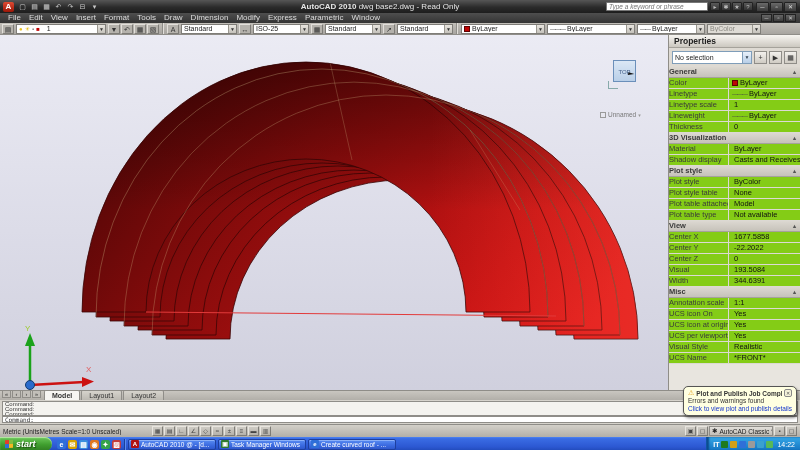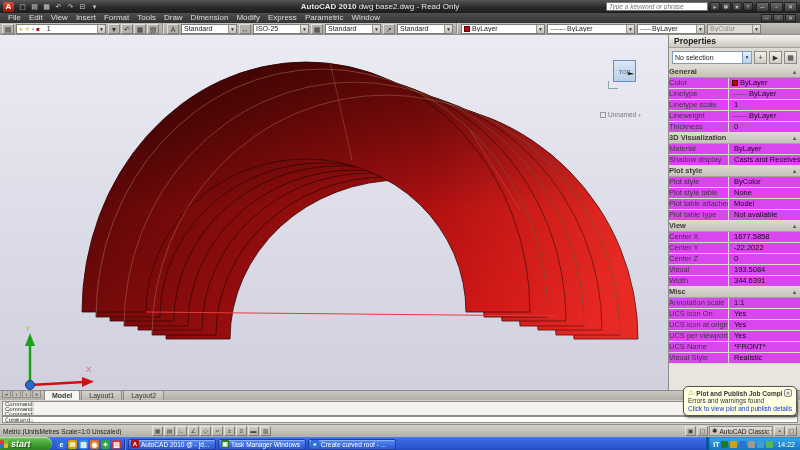--- a/index.html
+++ b/index.html
@@ -48,21 +48,21 @@
 
   
   #palette{width:132px;height:355px;background:#e8e5df;border-left:1px solid #8f8d88;display:flex;flex-direction:column;}
   .pal-title{height:13px;background:linear-gradient(#f7f5f1,#ccc8c0);border-bottom:1px solid #a5a29b;font-size:8.5px;font-weight:bold;color:#222;padding:1px 0 0 5px;}
   .pal-combo{height:19px;display:flex;align-items:center;gap:2px;padding:2px 3px;background:#dedad3;}
   .selbox{flex:1;height:13px;background:#fff;border:1px solid #7f9db9;font-size:7px;color:#222;display:flex;align-items:center;padding-left:2px;}
   .selbox .da{margin-left:auto;width:9px;height:100%;background:linear-gradient(#e8f0fa,#b8cfe8);border-left:1px solid #7f9db9;font-size:5px;text-align:center;line-height:11px;color:#345;}
   .palbtn{width:13px;height:13px;background:linear-gradient(#f2f0ec,#d0ccc4);border:1px solid #8f8d88;font-size:7px;line-height:11px;text-align:center;color:#333;flex:none;}
   .prows{flex:1;overflow:hidden;background:#e8e5df;}
   .prow{display:flex;height:11px;line-height:10px;font-size:7.5px;position:relative;}
-  .prow.item{background:#d946ef;border-bottom:1px solid #dcd9d3;align-items:flex-end;}
+  .prow.item{background:#84cc16;border-bottom:1px solid #dcd9d3;align-items:flex-end;}
   .prow.sec{background:linear-gradient(#dcd8d1,#c6c2ba);border-bottom:1px solid #a5a29b;font-weight:bold;color:#333;}
   .prow .collapse{display:none;}
   .prow.sec .collapse{display:block;position:absolute;right:4px;top:0;font-size:6px;color:#555;}
   .plabel{width:60px;padding-left:0;color:#3a3a3a;overflow:hidden;white-space:nowrap;border-right:1px solid #dcd9d3;flex:none;}
   .prow.sec .plabel{border-right:none;font-weight:bold;width:auto;}
   .pvalue{flex:1;display:flex;align-items:center;gap:2px;padding-left:3px;color:#111;overflow:hidden;white-space:nowrap;}
   .vicon{display:inline-block;}
   .vicon.swatch{width:6px;height:6px;background:#c00404;border:1px solid #5e0202;}
   .vicon.line::after{content:"———";letter-spacing:-1px;font-size:6px;color:#444;}
 
@@ -79,21 +79,21 @@
 
   
   #statusbar{height:13px;background:linear-gradient(#d3d0c9,#b2afa8);display:flex;align-items:center;gap:1px;padding:0 3px;font-size:7px;color:#222;border-top:1px solid #8f8d88;}
   #statusbar .stext{width:148px;overflow:hidden;white-space:nowrap;font-size:6.5px;}
   .stgl{width:11px;height:10px;background:linear-gradient(#cfccc5,#b5b2ab);border:1px solid;border-color:#e8e5df #7e7c77 #7e7c77 #e8e5df;font-size:6px;line-height:9px;text-align:center;color:#444;}
   .sright{margin-left:auto;display:flex;align-items:center;gap:1px;}
   .sws{display:flex;align-items:center;height:10px;border:1px solid #8f8d88;background:linear-gradient(#e2dfda,#c2bfb8);font-size:6.5px;padding:0 2px;gap:2px;max-width:64px;overflow:hidden;white-space:nowrap;}
 
   
   #taskbar{height:14px;background:linear-gradient(#4d84f4 0%,#3a6ce4 12%,#2c58d2 70%,#2048b8 100%);display:flex;align-items:center;color:#fff;}
-  #startbtn{width:52px;height:14px;background:linear-gradient(#6cc95a 0%,#3f9e2e 55%,#2f7d22 100%);border-radius:0 7px 7px 0;display:flex;align-items:center;gap:3px;font-size:9px;font-weight:bold;font-style:italic;text-shadow:1px 1px 1px #1c4f12;box-shadow:inset 0 1px 1px #b8e8a8;}
+  #startbtn{width:52px;height:14px;background:linear-gradient(#6cc95a 0%,#3f9e2e 55%,#2f7d22 100%);border-radius:0 7px 7px 0;display:flex;align-items:center;gap:3px;padding-left:5px;font-size:9px;font-weight:bold;font-style:italic;text-shadow:1px 1px 1px #1c4f12;box-shadow:inset 0 1px 1px #b8e8a8;}
   .winflag{width:8px;height:8px;display:grid;grid-template-columns:4px 4px;grid-template-rows:4px 4px;gap:0;transform:skewY(-4deg);}
   .winflag i{display:block;}
   .ql{display:flex;gap:2px;margin-left:5px;}
   .qlicon{width:9px;height:9px;border-radius:2px;color:#fff;font-size:7px;line-height:9px;text-align:center;font-weight:bold;}
   .tbsep{width:1px;height:11px;background:#1c3f9a;margin:0 3px;box-shadow:1px 0 0 #5c8cf0;}
   .taskbtn{width:88px;height:11px;background:linear-gradient(#5a8df2,#3a6ae0 60%,#2f58cc);border:1px solid #1e3f9e;border-radius:2px;display:flex;align-items:center;gap:2px;padding:0 2px;margin-right:2px;font-size:6.5px;white-space:nowrap;overflow:hidden;box-shadow:inset 0 1px 0 #8ab0f8;}
   .taskbtn .ticn{width:8px;height:8px;border-radius:1px;font-size:6px;line-height:8px;text-align:center;font-weight:bold;flex:none;}
   #tray{margin-left:auto;height:14px;background:linear-gradient(#35a8e8,#1272c0);display:flex;align-items:center;gap:2px;padding:0 5px 0 6px;border-left:1px solid #0e56a0;box-shadow:inset 2px 0 2px #0c4a8c;}
   #tray .lang{font-size:7px;font-weight:bold;}
   .trayicon{width:7px;height:7px;border-radius:1px;}
@@ -528,33 +528,33 @@
 
             <span class="plabel">UCS per viewport</span>
             <span class="pvalue">
               <span class="vicon"></span>
               <span>Yes</span>
             </span>
           </div>
 
           <div class="prow item">
 
+            <span class="plabel">Visual Style</span>
+            <span class="pvalue">
+              <span class="vicon"></span>
+              <span>Realistic</span>
+            </span>
+          </div>
+
+          <div class="prow item">
+
             <span class="plabel">UCS Name</span>
             <span class="pvalue">
               <span class="vicon"></span>
               <span>*FRONT*</span>
-            </span>
-          </div>
-
-          <div class="prow item">
-
-            <span class="plabel">Visual Style</span>
-            <span class="pvalue">
-              <span class="vicon"></span>
-              <span>Realistic</span>
             </span>
           </div>
         </div>
     </div>
   </div>
 
   <div id="tabsrow">
     <span style="display:flex;gap:1px;margin-right:2px;margin-bottom:1px">
 
     <span class="tnav">«</span>

